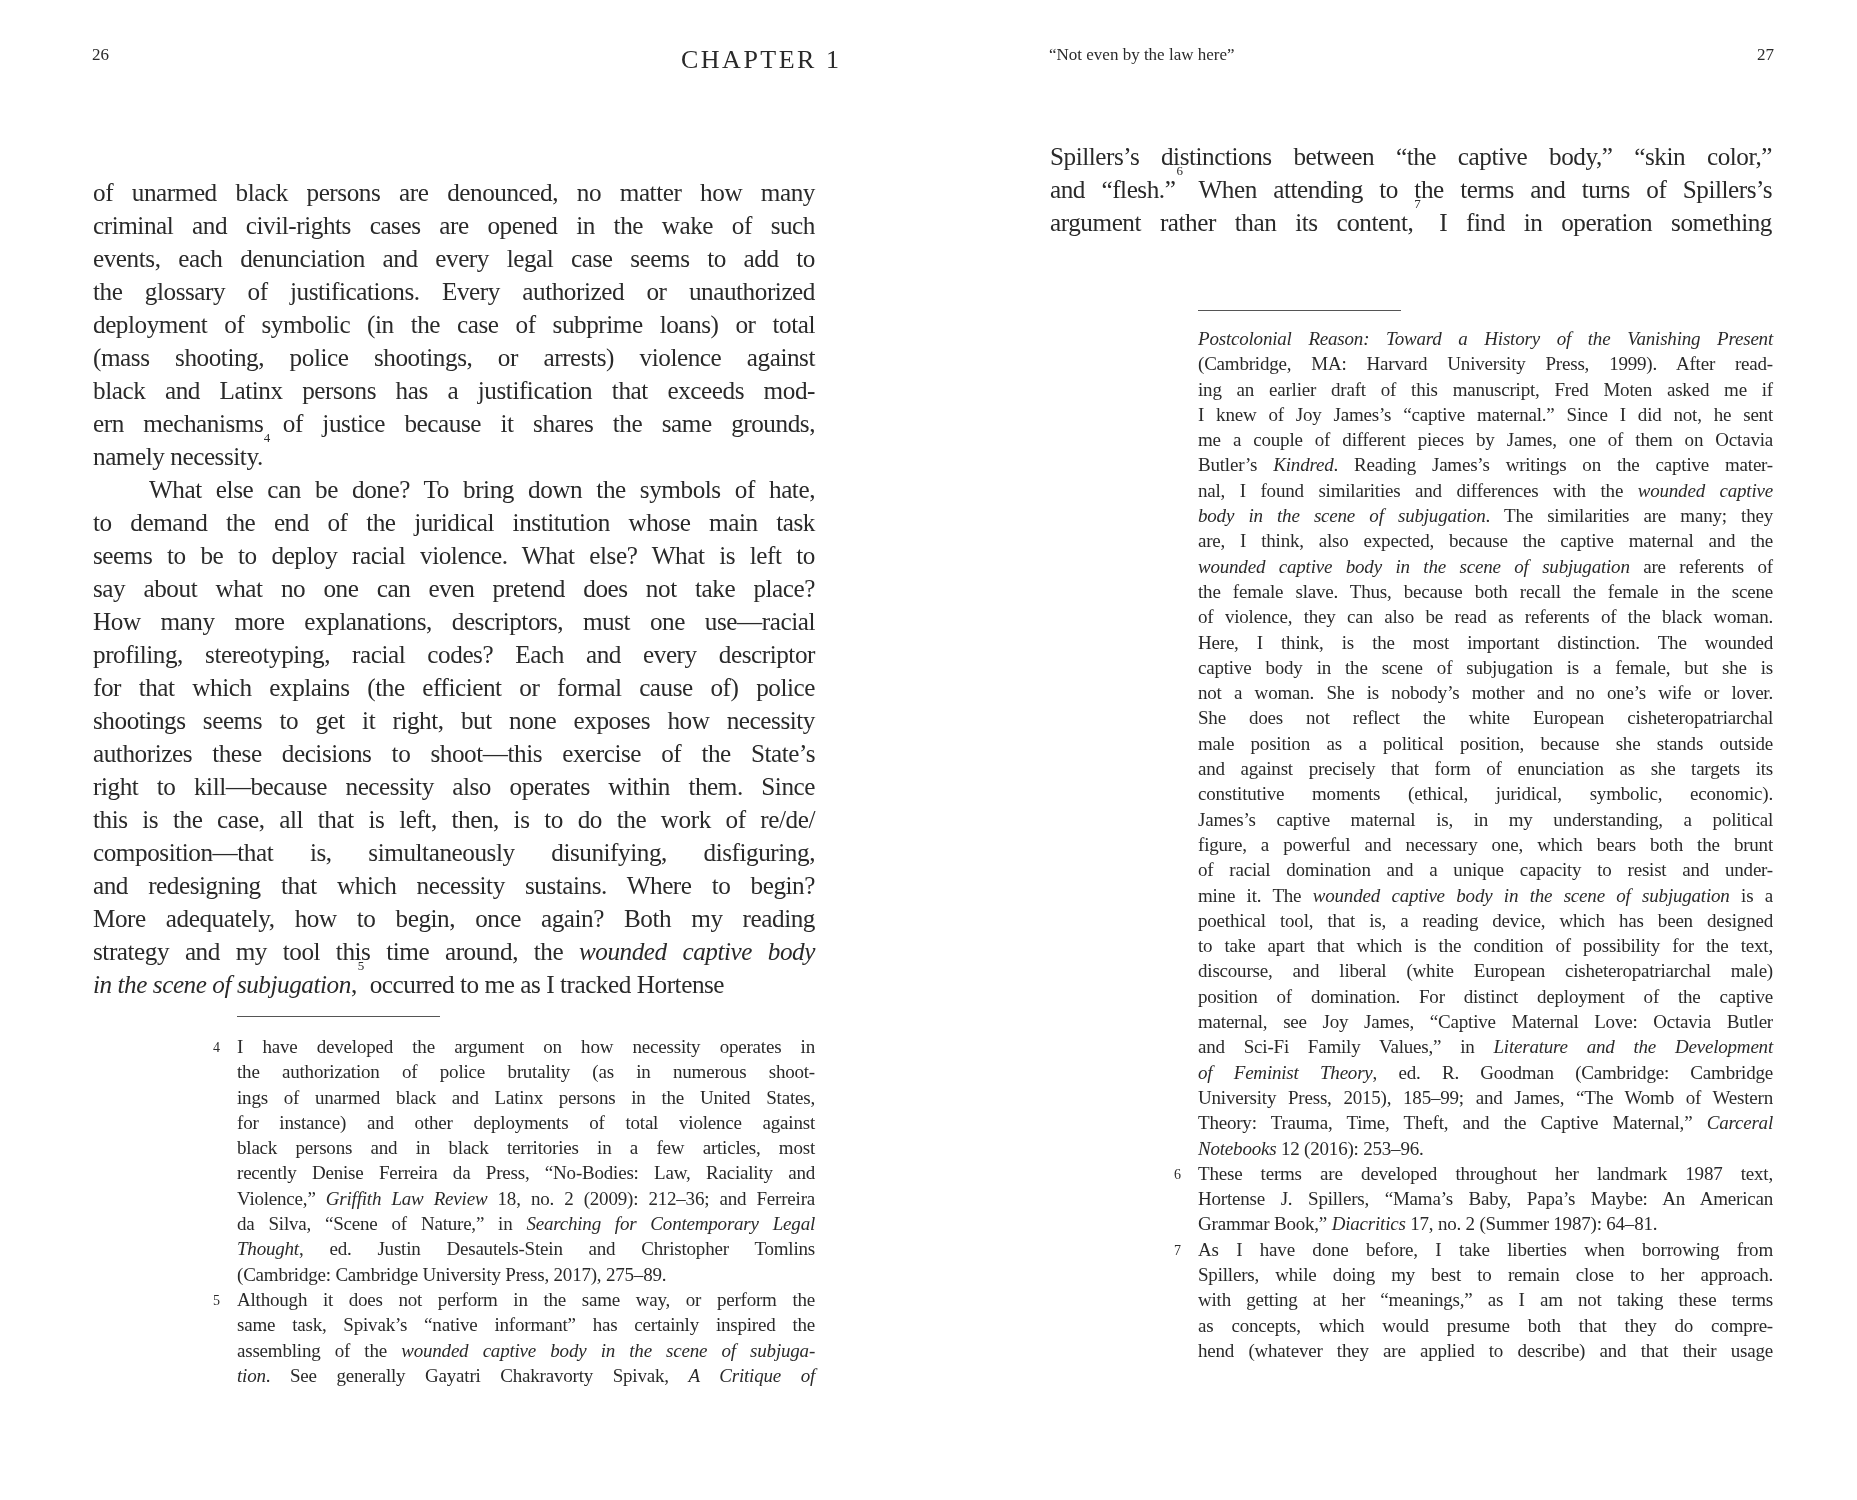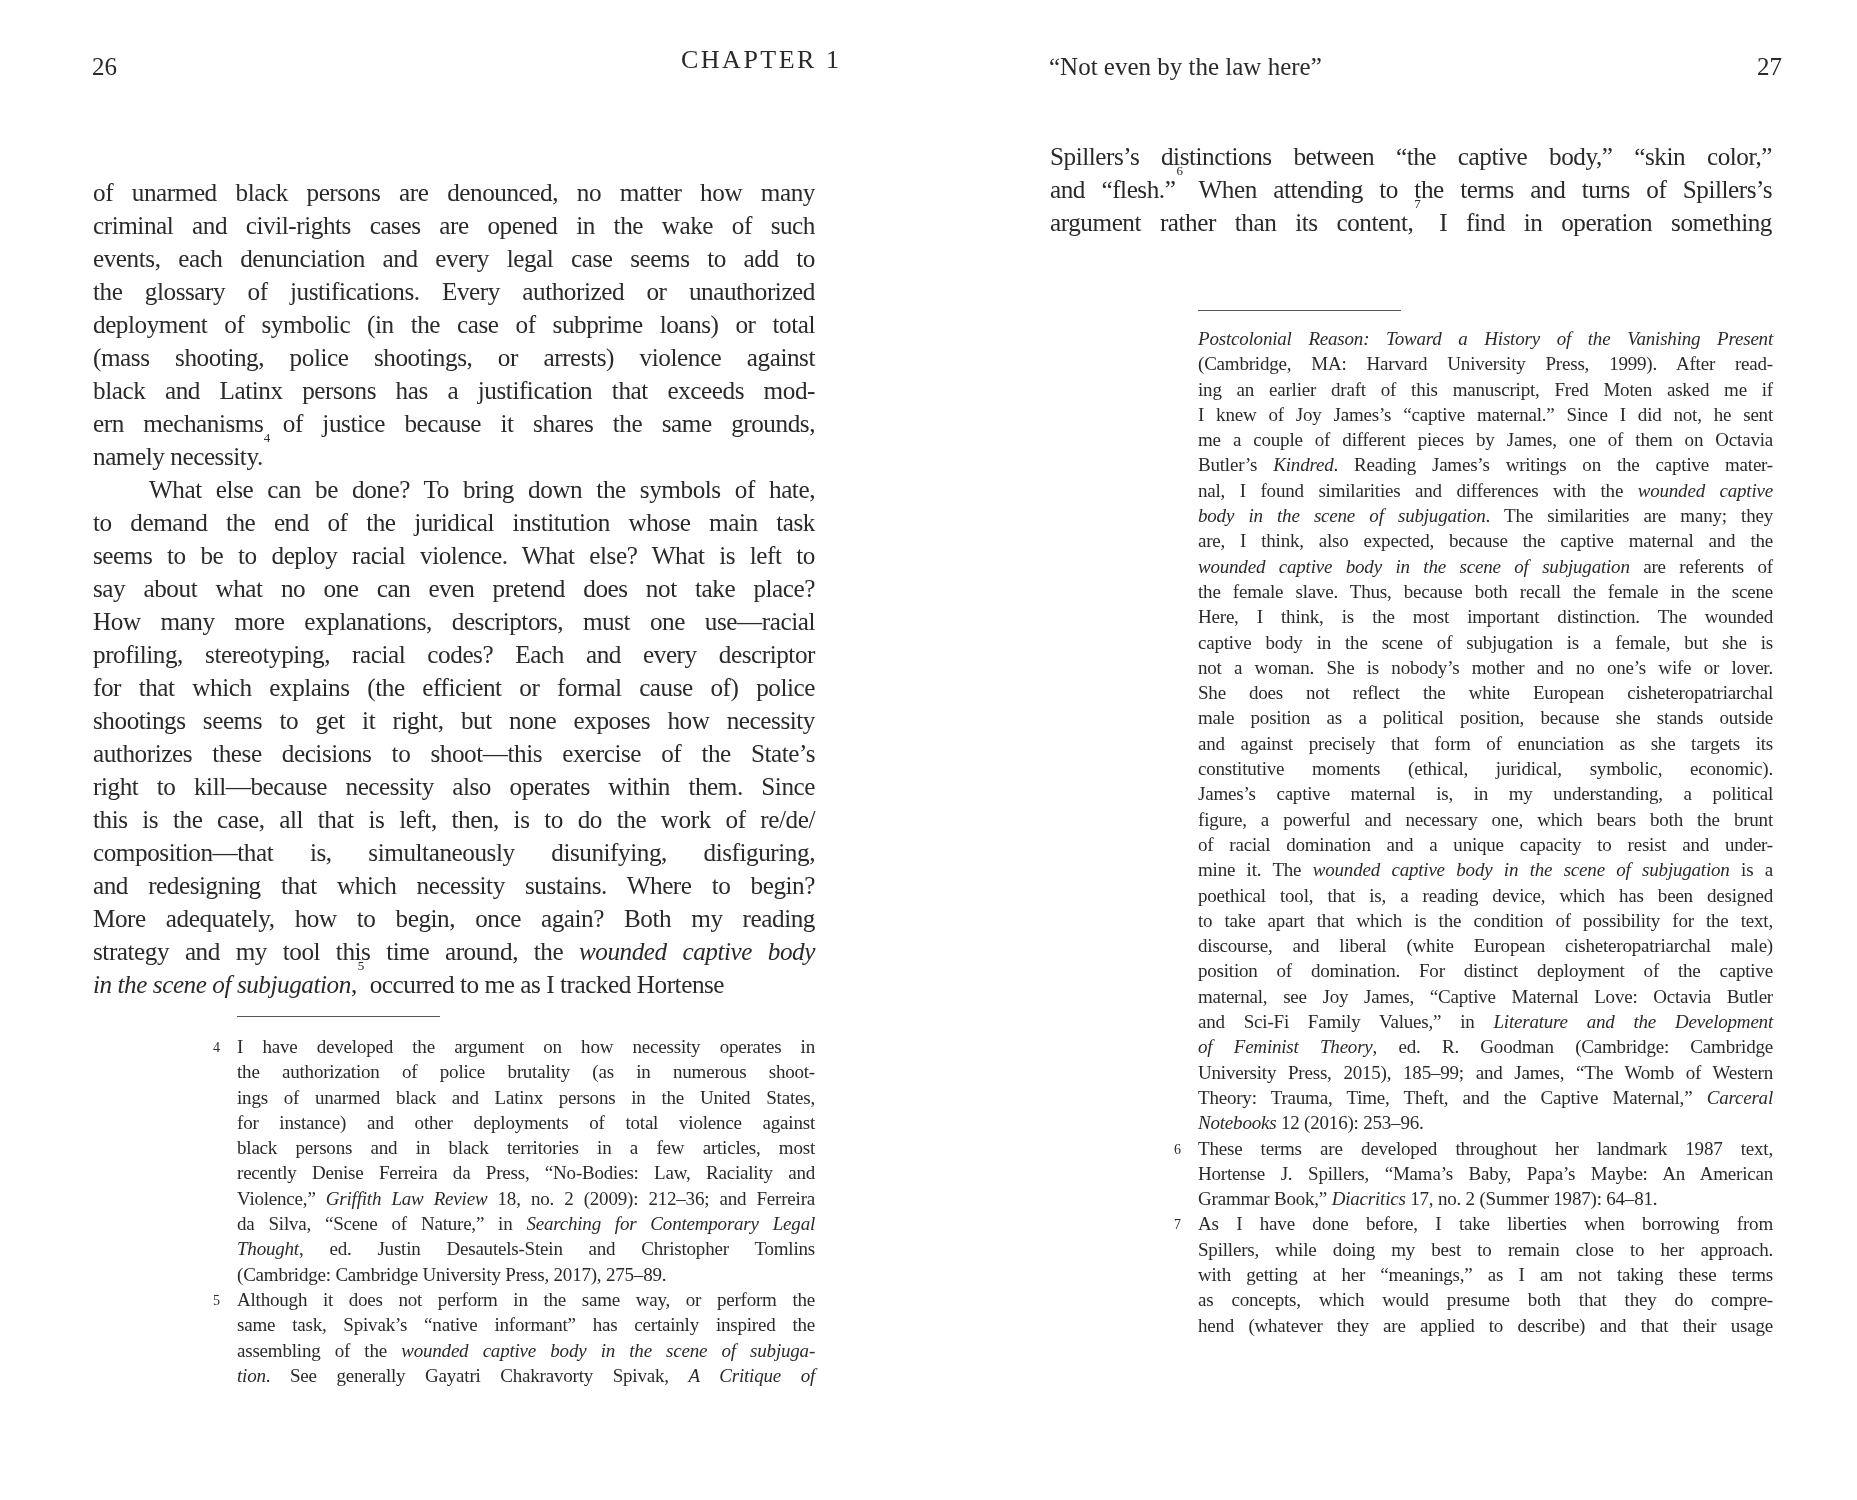--- a/index.html
+++ b/index.html
@@ -2,21 +2,21 @@
 <html><head>
 <meta charset="utf-8">
 <style>
   html, body { margin:0; padding:0; background:#ffffff; }
   body { width:1857px; height:1500px; position:relative; overflow:hidden;
          font-family:"Liberation Serif","DejaVu Serif",serif; color:#2a2a2a; }
   .page { position:absolute; top:0; height:1500px; }
   #page-left { left:0; width:928px; }
   #page-right { left:928px; width:929px; }
 
-  .running-head { position:absolute; top:52px; font-size:25px; line-height:30px; color:#2a2a2a; }
+  .running-head { position:absolute; top:40px; font-size:17px; line-height:30px; color:#2a2a2a; }
   .chapter-label { letter-spacing:2.5px; font-size:26px; top:45px; }
 
   .body-text { position:absolute; font-size:25.2px; line-height:33px; white-space:nowrap; letter-spacing:-0.45px; }
   .line { display:block; height:33px; text-align:justify; text-align-last:justify; }
   .line.last { text-align-last:left; }
   .indent { padding-left:56px; }
   sup.fn-ref { font-size:13px; vertical-align:top; position:relative; top:-2px; line-height:0; margin-left:1px; }
 
   .rule { position:absolute; height:0; border-top:1.5px solid #555; width:203px; }
 
@@ -107,20 +107,21 @@
       <span class="nline">(Cambridge, MA: Harvard University Press, 1999). After read-</span>
       <span class="nline">ing an earlier draft of this manuscript, Fred Moten asked me if</span>
       <span class="nline">I knew of Joy James’s “captive maternal.” Since I did not, he sent</span>
       <span class="nline">me a couple of different pieces by James, one of them on Octavia</span>
       <span class="nline"><span>Butler’s </span><i>Kindred</i><span>. Reading James’s writings on the captive mater-</span></span>
       <span class="nline"><span>nal, I found similarities and differences with the </span><i>wounded captive</i></span>
       <span class="nline"><i>body in the scene of subjugation</i><span>. The similarities are many; they</span></span>
       <span class="nline">are, I think, also expected, because the captive maternal and the</span>
       <span class="nline"><i>wounded captive body in the scene of subjugation</i><span> are referents of</span></span>
       <span class="nline">the female slave. Thus, because both recall the female in the scene</span>
+      <span class="nline">of violence, they can also be read as referents of the black woman.</span>
       <span class="nline">Here, I think, is the most important distinction. The wounded</span>
       <span class="nline">captive body in the scene of subjugation is a female, but she is</span>
       <span class="nline">not a woman. She is nobody’s mother and no one’s wife or lover.</span>
       <span class="nline">She does not reflect the white European cisheteropatriarchal</span>
       <span class="nline">male position as a political position, because she stands outside</span>
       <span class="nline">and against precisely that form of enunciation as she targets its</span>
       <span class="nline">constitutive moments (ethical, juridical, symbolic, economic).</span>
       <span class="nline">James’s captive maternal is, in my understanding, a political</span>
       <span class="nline">figure, a powerful and necessary one, which bears both the brunt</span>
       <span class="nline">of racial domination and a unique capacity to resist and under-</span>

